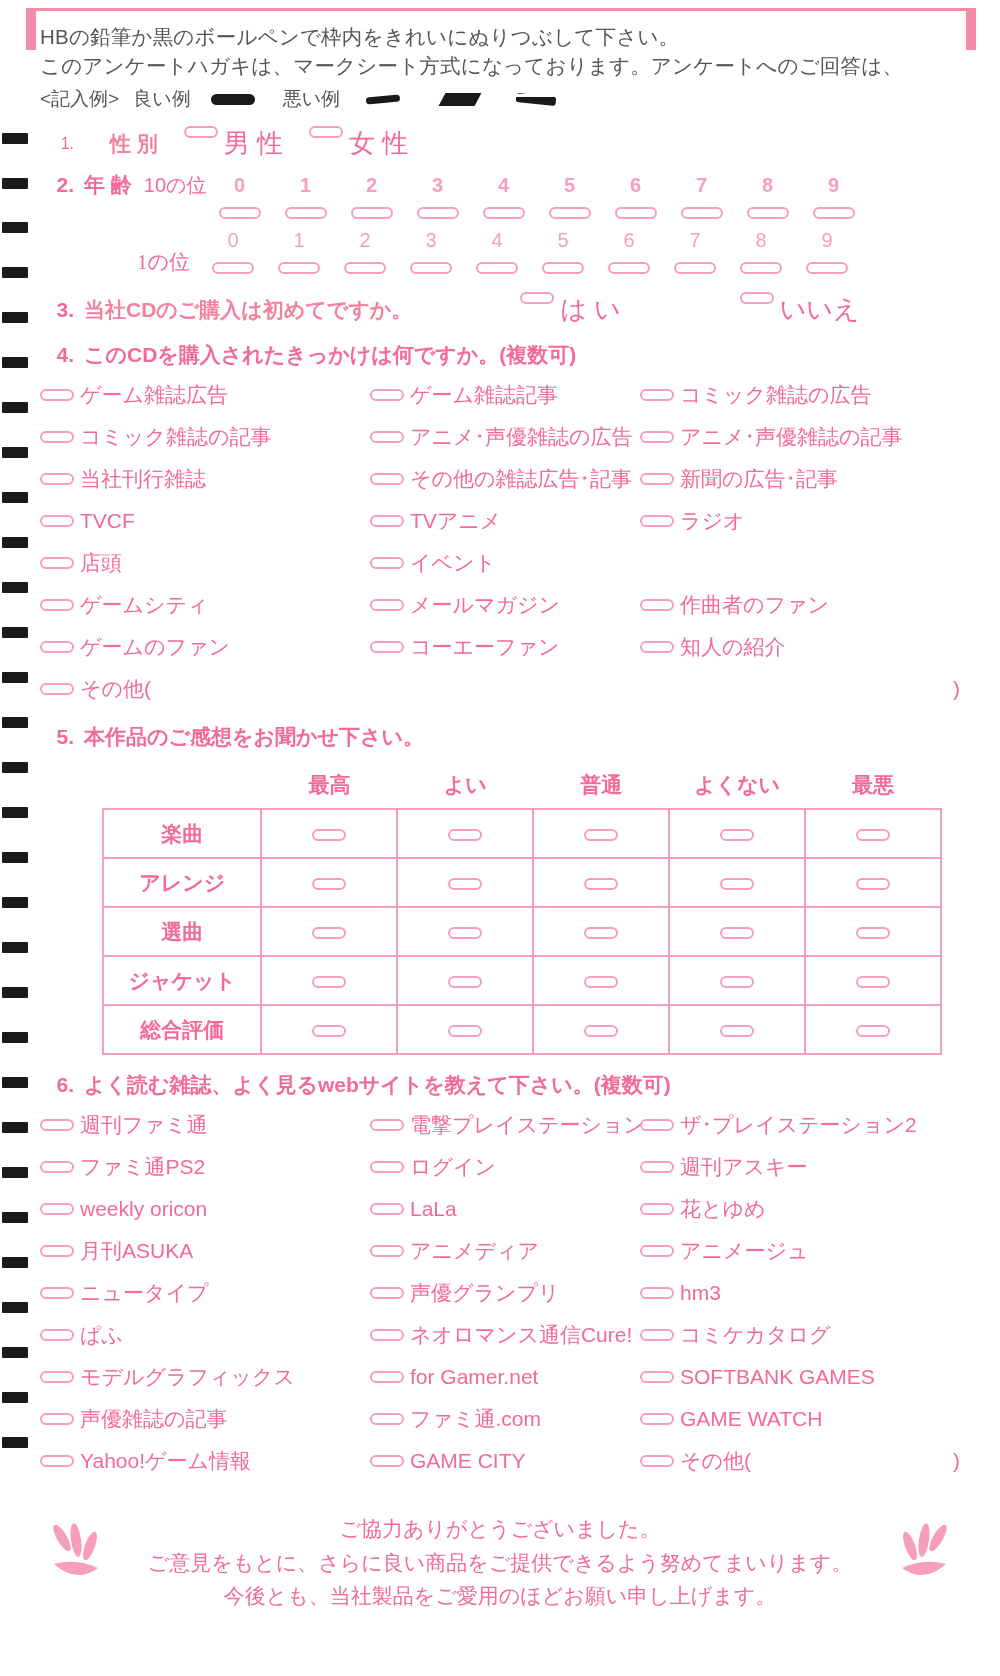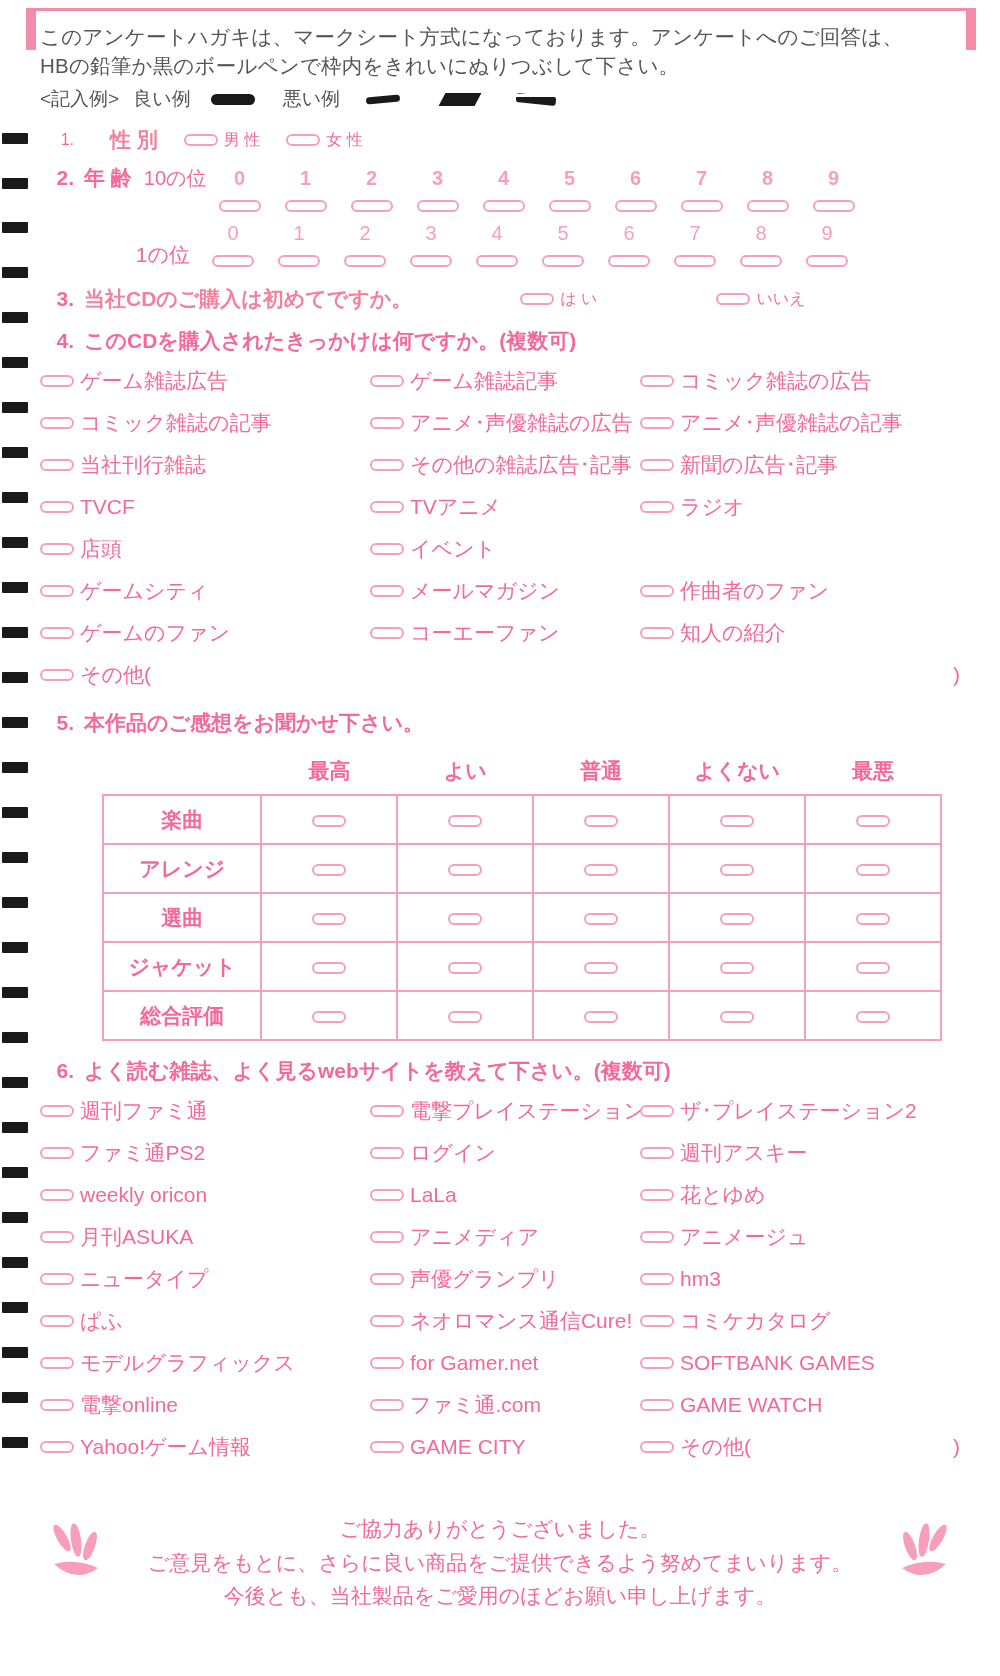--- a/index.html
+++ b/index.html
@@ -126,22 +126,21 @@
     display: inline-block;
     width: 34px;
     height: 12px;
     border: 2.2px solid #f79fba;
     border-radius: 7px;
     vertical-align: middle;
     box-sizing: border-box;
   }
   .opt {
     display: inline-flex;
-    align-items: center;
-    font-size: 16px;
+    font-size: 26px;
     color: #f2699a;
     white-space: nowrap;
   }
   .opt .oval { margin-right: 6px; }
   .age-row {
     display: flex;
     align-items: flex-end;
     font-size: 21px;
   }
   .age-label {
@@ -280,22 +279,22 @@
     <div class="tick" style="top:1437px"></div>
   </div>
 
   <div class="frame-top"></div>
   <div class="corner-tl"></div>
   <div class="corner-tr"></div>
 
   <div class="content">
 
     <div class="intro">
+      <div class="intro-line">HBの鉛筆か黒のボールペンで枠内をきれいにぬりつぶして下さい。</div>
       <div class="intro-line">このアンケートハガキは、マークシート方式になっております。アンケートへのご回答は、</div>
-      <div class="intro-line">HBの鉛筆か黒のボールペンで枠内をきれいにぬりつぶして下さい。</div>
     </div>
 
     <div class="example-row">
       <span class="lbl">&lt;記入例&gt;</span>
       <span class="lbl">良い例</span>
       <span class="good-mark"></span>
       <span class="lbl">悪い例</span>
       <span class="bad-mark-1"></span>
       <span class="bad-mark-2"></span>
       <span class="bad-mark-3"></span>
@@ -326,21 +325,21 @@
         <span class="digit"><span class="num">4</span><span class="oval"></span></span>
         <span class="digit"><span class="num">5</span><span class="oval"></span></span>
         <span class="digit"><span class="num">6</span><span class="oval"></span></span>
         <span class="digit"><span class="num">7</span><span class="oval"></span></span>
         <span class="digit"><span class="num">8</span><span class="oval"></span></span>
         <span class="digit"><span class="num">9</span><span class="oval"></span></span>
       </span>
     </div>
 
     <div class="age-row" style="margin-top:6px">
-      <span class="age-label" style="font-weight:normal;width:150px;">1の位</span>
+      <span class="age-label" style="font-weight:normal;width:150px;font-family:Liberation Serif, serif;">1の位</span>
       <span class="digits">
         <span class="digit"><span class="num">0</span><span class="oval"></span></span>
         <span class="digit"><span class="num">1</span><span class="oval"></span></span>
         <span class="digit"><span class="num">2</span><span class="oval"></span></span>
         <span class="digit"><span class="num">3</span><span class="oval"></span></span>
         <span class="digit"><span class="num">4</span><span class="oval"></span></span>
         <span class="digit"><span class="num">5</span><span class="oval"></span></span>
         <span class="digit"><span class="num">6</span><span class="oval"></span></span>
         <span class="digit"><span class="num">7</span><span class="oval"></span></span>
         <span class="digit"><span class="num">8</span><span class="oval"></span></span>
@@ -631,21 +630,21 @@
             <span>for Gamer.net</span>
           </span>
         <span class="cell c3">
             <span class="oval"></span>
             <span>SOFTBANK GAMES</span>
           </span>
       </div>
       <div class="grow">
         <span class="cell c1">
             <span class="oval"></span>
-            <span>電撃online</span>
+            <span>声優雑誌の記事</span>
           </span>
         <span class="cell c2">
             <span class="oval"></span>
             <span>ファミ通.com</span>
           </span>
         <span class="cell c3">
             <span class="oval"></span>
             <span>GAME WATCH</span>
           </span>
       </div>

